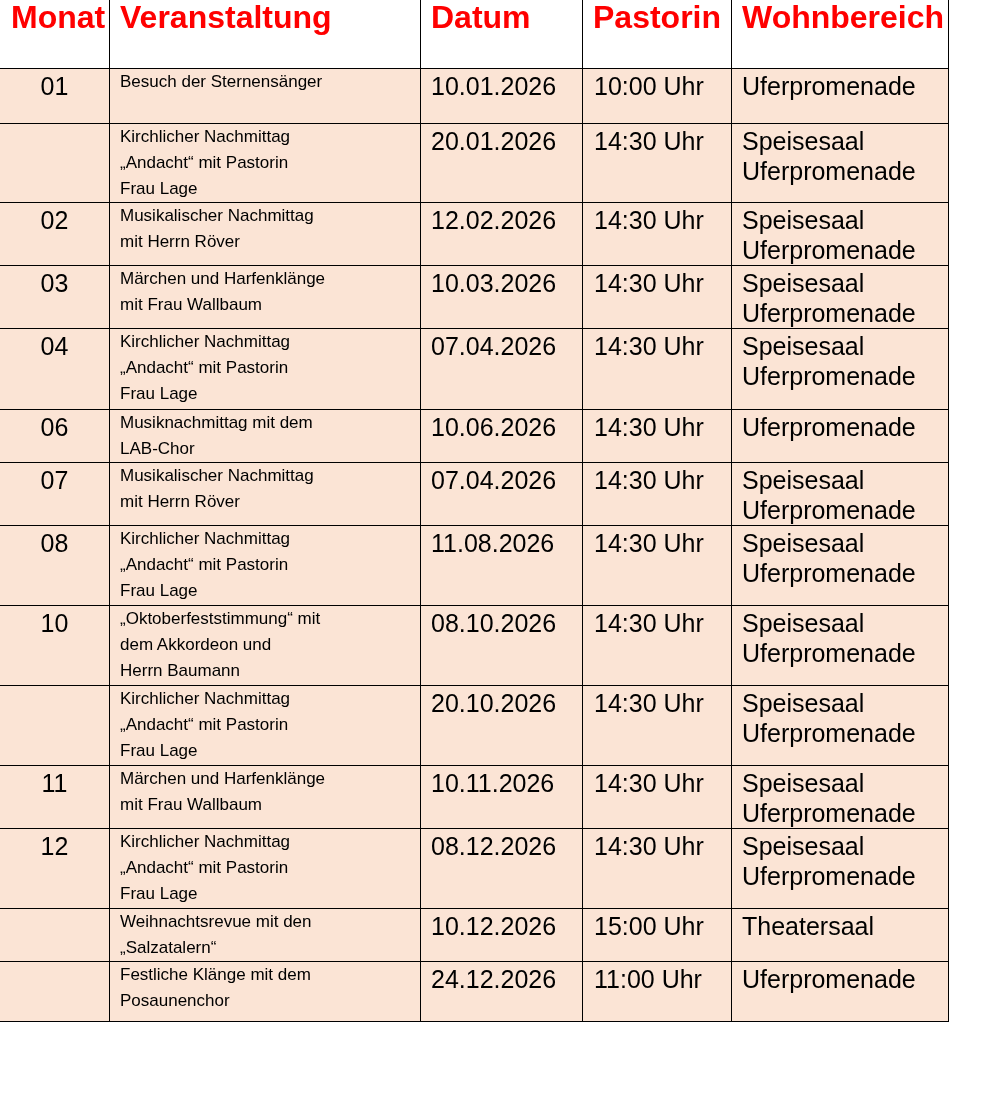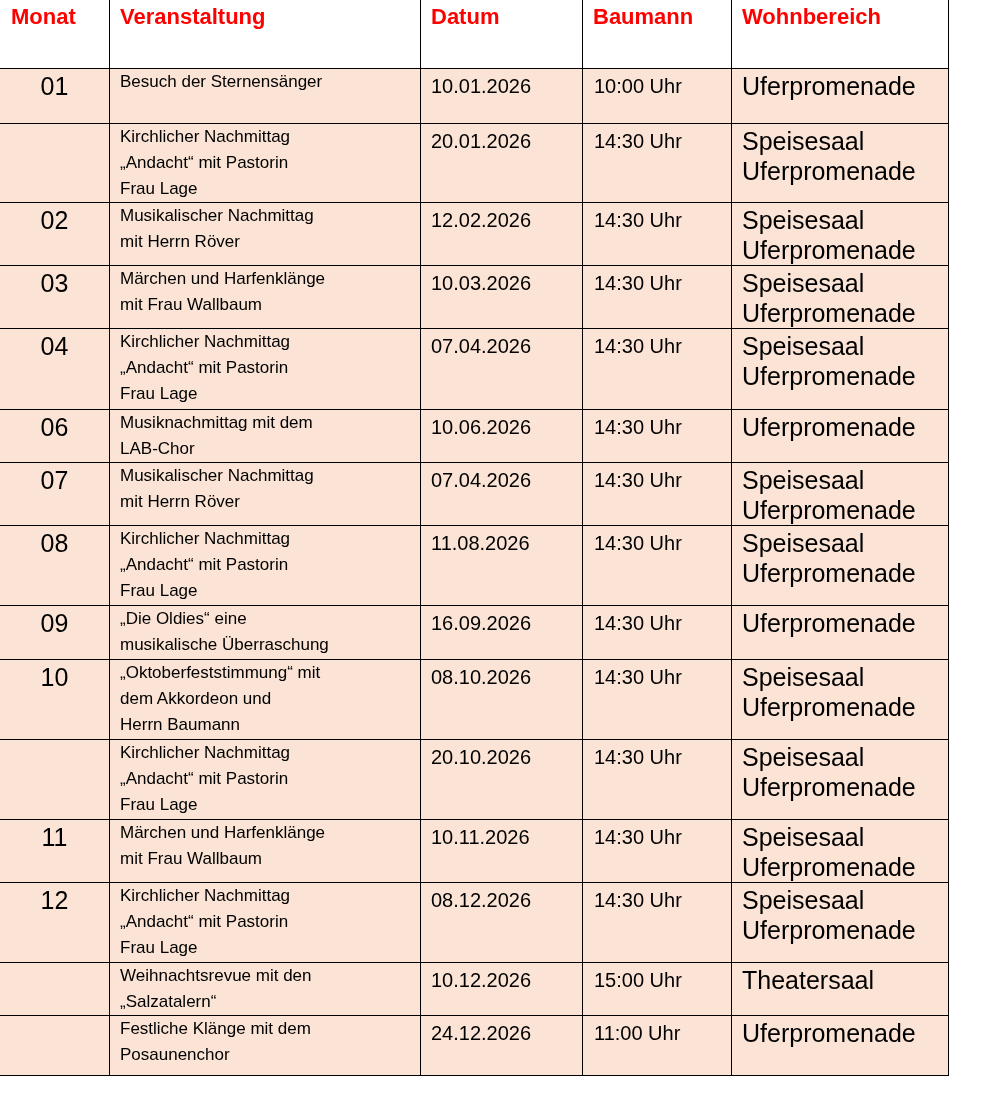--- a/index.html
+++ b/index.html
@@ -1,50 +1,50 @@
 <!DOCTYPE html>
 <html><head>
 <meta charset="utf-8">
 <style>
   html, body { margin: 0; padding: 0; background: #ffffff; }
   body { width: 990px; height: 1119px; overflow: hidden; position: relative; font-family: "Liberation Sans", sans-serif; }
   .tbl { position: absolute; left: -1px; top: -1px; border-collapse: collapse; table-layout: fixed; }
   .tbl td, .tbl th { border: 1px solid #000; vertical-align: top; padding: 0; box-sizing: border-box; }
-  .tbl th { background: #ffffff; color: #ff0000; font-weight: bold; font-size: 22px; text-align: left; padding: 2px 0 0 10px; height: 69px; line-height: 30px; margin-top: 44px; }
+  .tbl th { background: #ffffff; color: #ff0000; font-weight: bold; font-size: 32px; text-align: left; padding: 2px 0 0 10px; height: 69px; line-height: 30px; margin-top: 44px; }
   .tbl th.c-month { padding-left: 11px; }
   .tbl td { background: #fbe4d5; color: #000; }
   .c-month { width: 110px; }
   .c-event { width: 311px; }
   .c-date { width: 162px; }
   .c-time { width: 149px; }
   .c-area { width: 217px; }
   td.month { font-weight: normal; font-size: 25px; text-align: center; padding-top: 2px; line-height: 30px; }
   td.event { font-size: 17px; line-height: 26px; padding: 0 0 0 10px; }
-  td.date, td.time { font-size: 20px; line-height: 30px; padding: 2px 0 0 10px; }
+  td.date, td.time { font-size: 25px; line-height: 30px; padding: 2px 0 0 10px; }
   td.time { padding-left: 11px; }
   td.area { font-size: 25px; line-height: 30px; padding: 2px 0 0 10px; margin-top: 34px; }
   .line { display: block; white-space: nowrap; }
 </style>
 </head>
 <body>
 
 <table class="tbl">
   <colgroup>
     <col class="c-month">
       <col class="c-event">
       <col class="c-date">
       <col class="c-time">
       <col class="c-area">
   </colgroup>
   <thead>
     <tr>
       <th class="c-month">Monat</th>
       <th class="c-event">Veranstaltung</th>
       <th class="c-date">Datum</th>
-      <th class="c-time">Baumann</th>
+      <th class="c-time">Pastorin</th>
       <th class="c-area">Wohnbereich</th>
     </tr>
   </thead>
   <tbody id="tbody">
       <tr style="height: 55px;">
     <td class="month">01</td>
     <td class="event">
           <span class="line">Besuch der Sternensänger</span>
         </td>
     <td class="date">10.01.2026</td>
@@ -139,32 +139,20 @@
           <span class="line">„Andacht“ mit Pastorin</span>
           <span class="line">Frau Lage</span>
         </td>
     <td class="date">11.08.2026</td>
     <td class="time">14:30 Uhr</td>
     <td class="area">
           <span class="line">Speisesaal</span>
           <span class="line">Uferpromenade</span>
         </td>
   </tr>
-      <tr style="height: 54px;">
-    <td class="month">09</td>
-    <td class="event">
-          <span class="line">„Die Oldies“ eine</span>
-          <span class="line">musikalische Überraschung</span>
-        </td>
-    <td class="date">16.09.2026</td>
-    <td class="time">14:30 Uhr</td>
-    <td class="area">
-          <span class="line">Uferpromenade</span>
-        </td>
-  </tr>
       <tr style="height: 80px;">
     <td class="month">10</td>
     <td class="event">
           <span class="line">„Oktoberfeststimmung“ mit</span>
           <span class="line">dem Akkordeon und</span>
           <span class="line">Herrn Baumann</span>
         </td>
     <td class="date">08.10.2026</td>
     <td class="time">14:30 Uhr</td>
     <td class="area">

